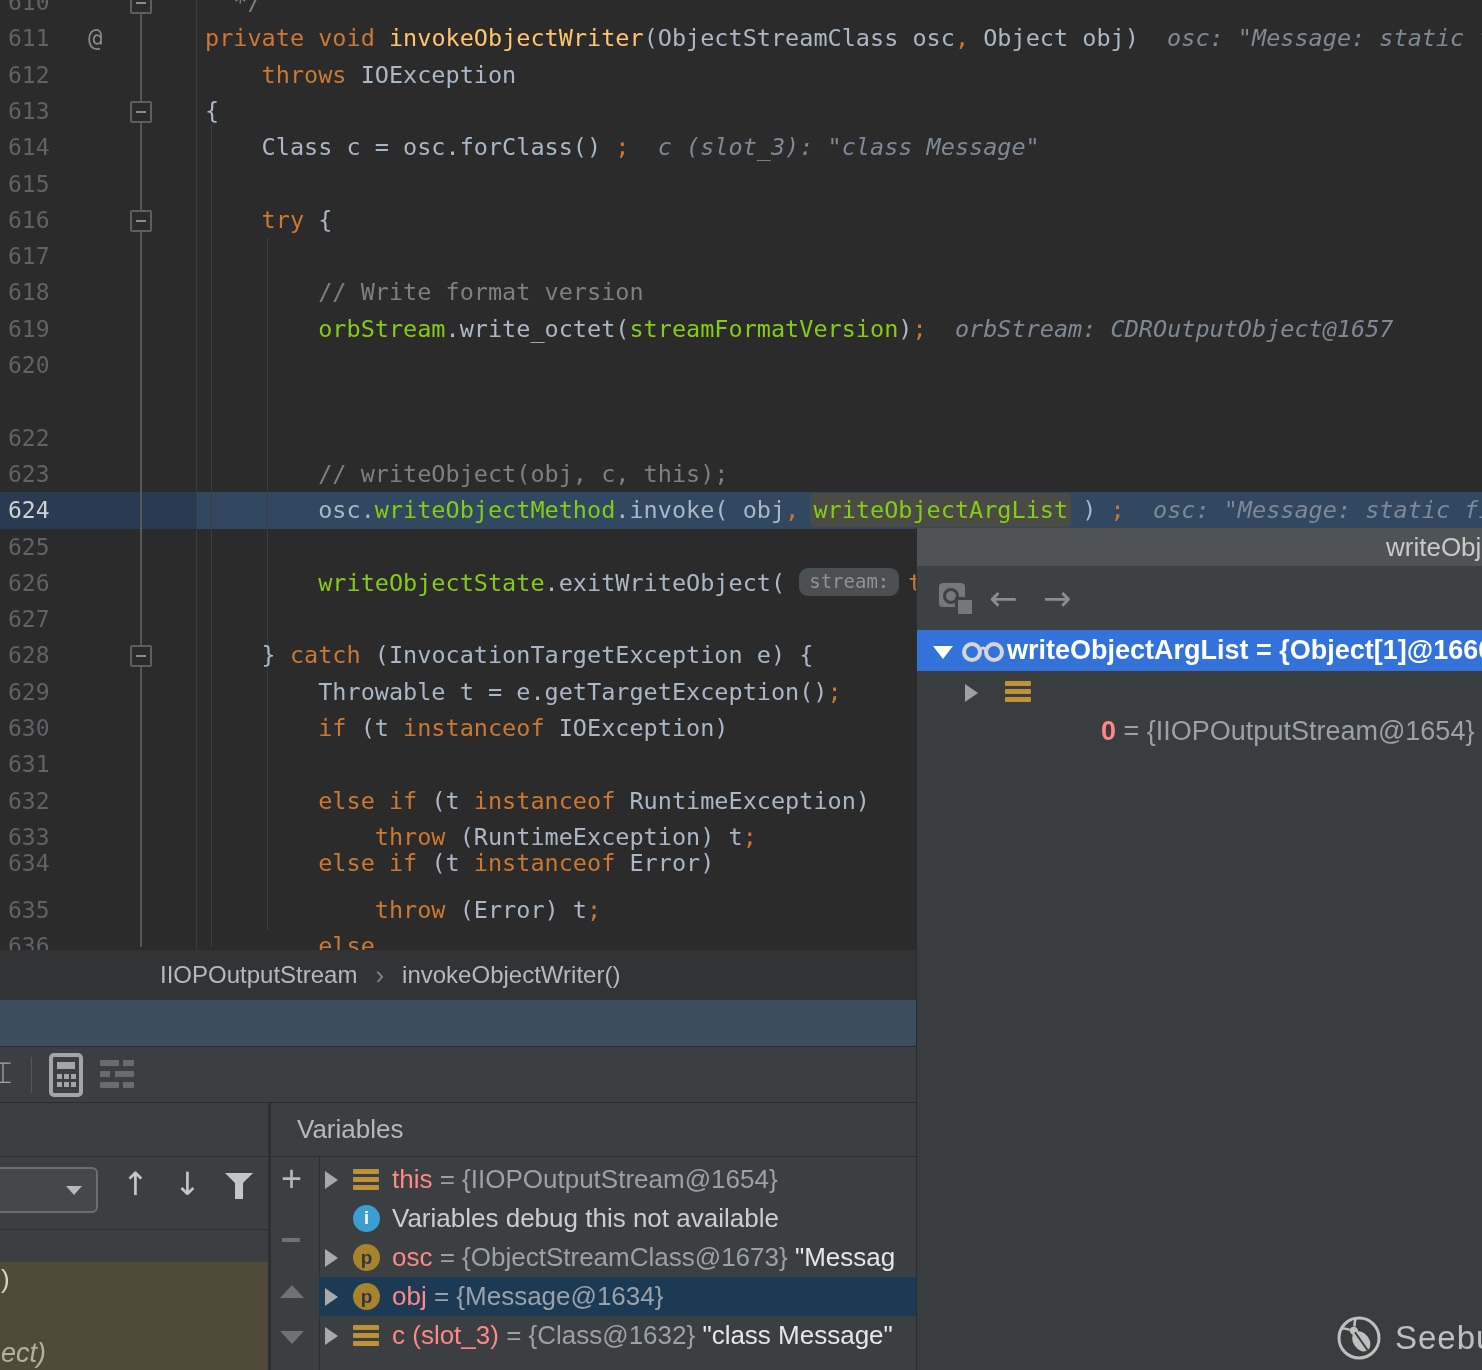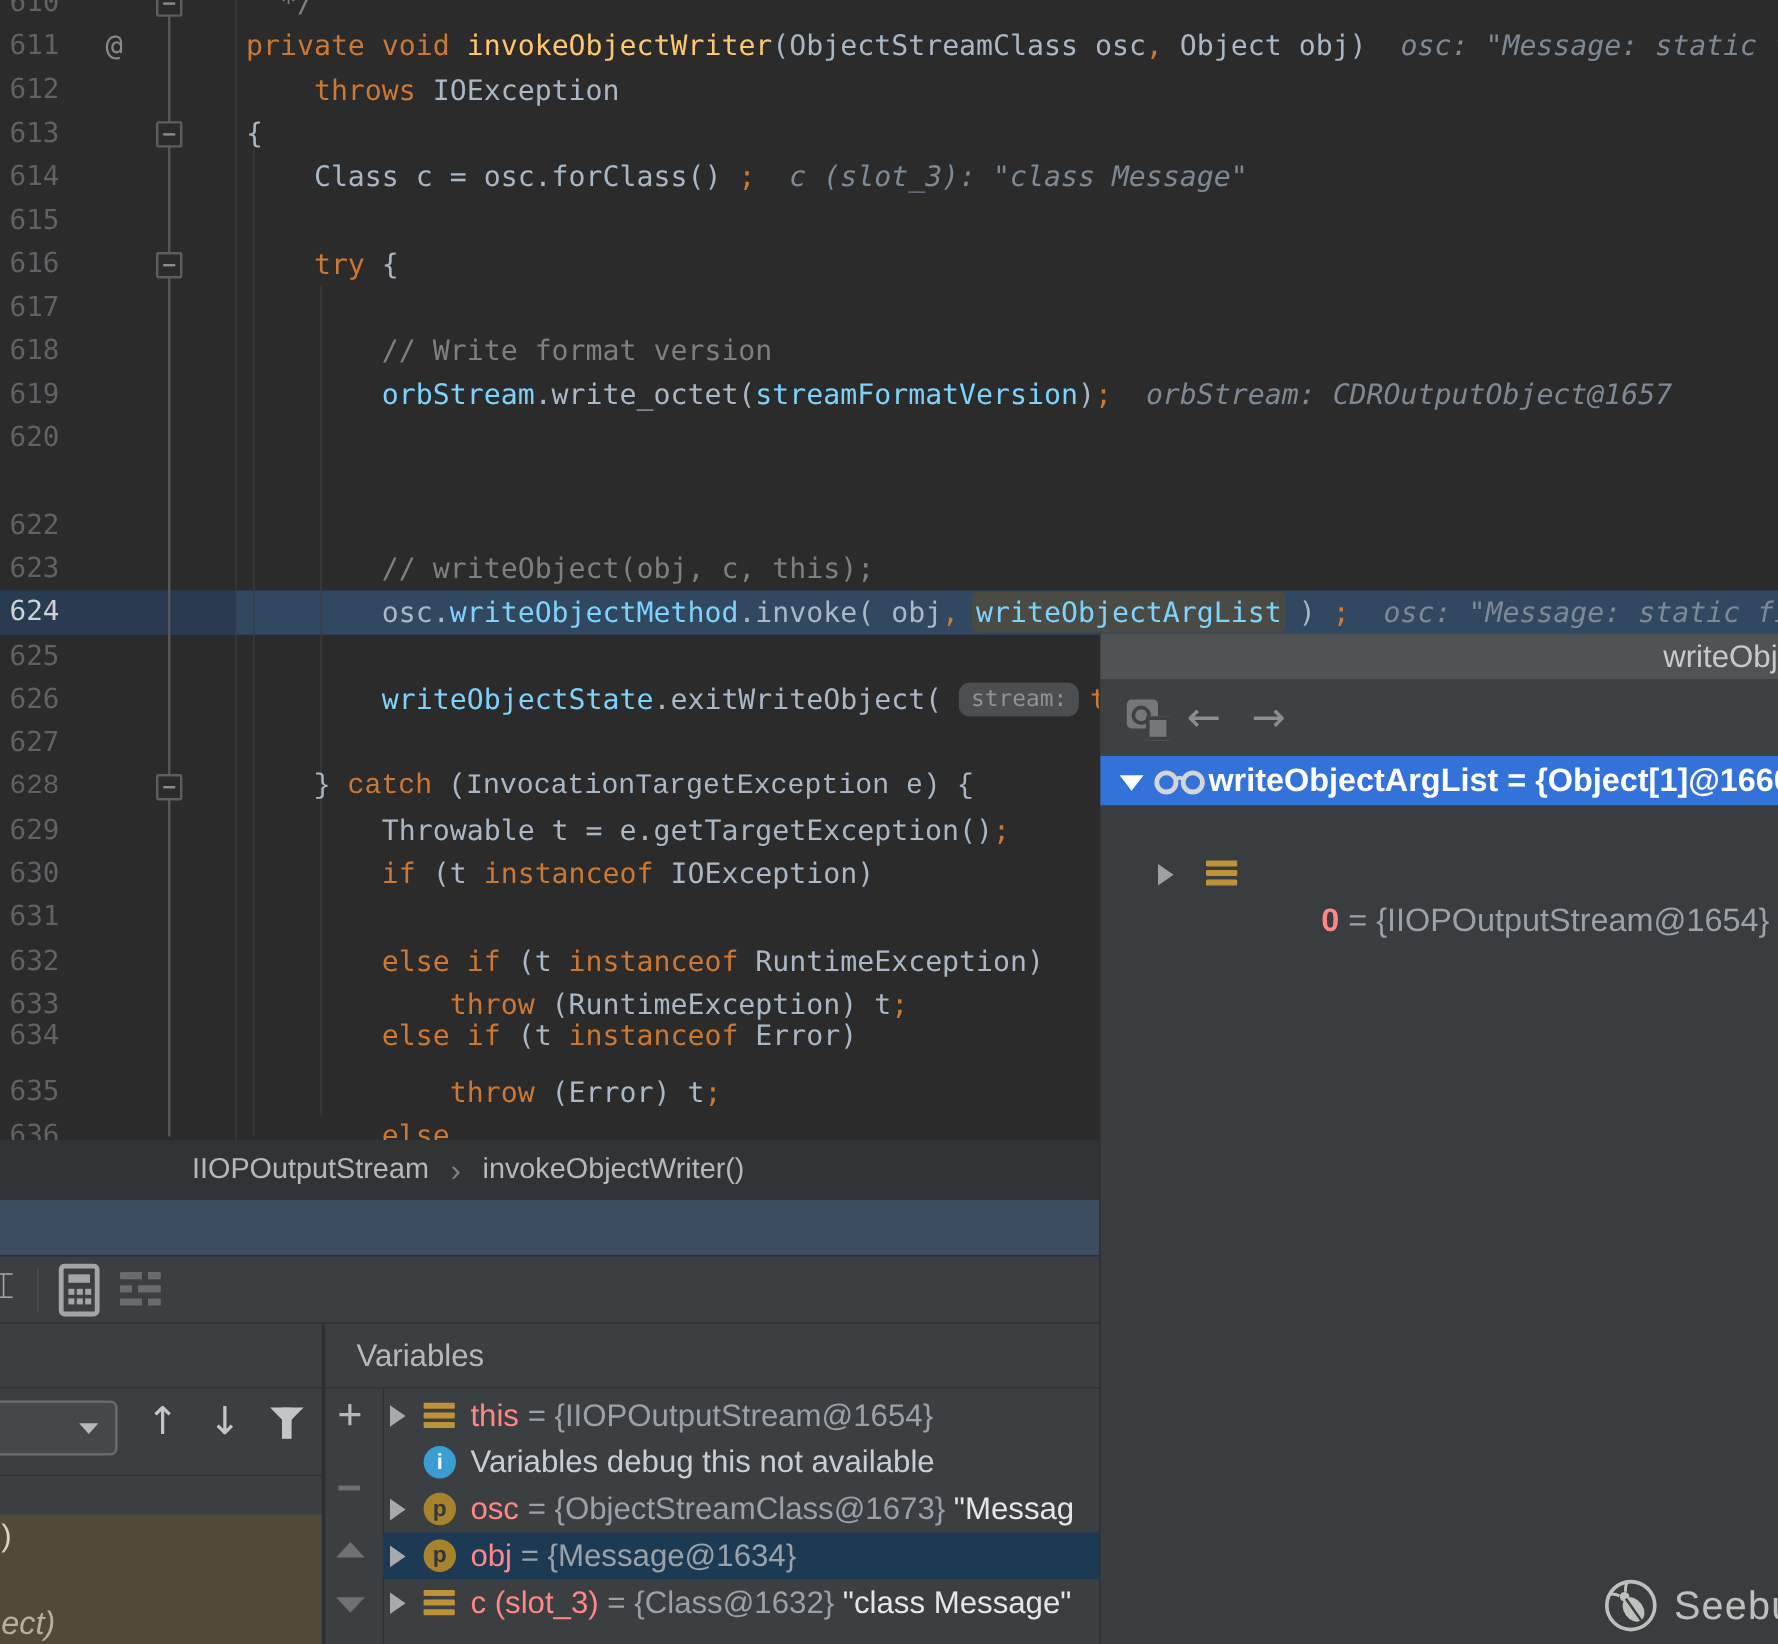--- a/index.html
+++ b/index.html
@@ -16,21 +16,21 @@
   .fold-box{position:absolute;left:130px;width:18px;height:18px;border:2px solid #5c5e60;border-radius:2px;
             background:#2b2b2b;z-index:3;}
   .fold-box i{position:absolute;left:4px;top:8px;width:10px;height:2px;background:#8a8c8e;}
   .code-line{position:absolute;left:0;width:1482px;height:37px;line-height:37px;white-space:pre;
              font-family:"DejaVu Sans Mono",monospace;font-size:23.5px;color:#a9b7c6;z-index:2;}
   .code-line .num{position:absolute;left:8px;font-size:23px;color:#606366;letter-spacing:0;}
   .code-line .num-cur{color:#cfd1d2;}
   .code-text{position:absolute;left:205px;}
   .gutter-at{position:absolute;left:88px;font-size:24px;color:#8a8a8a;z-index:3;
              font-family:"DejaVu Sans Mono",monospace;}
-  .tk-kw{color:#cc7832}.tk-id{color:#a9b7c6}.tk-field{color:#7dd3fc}.tk-decl{color:#ffc66d}
+  .tk-kw{color:#cc7832}.tk-id{color:#a9b7c6}.tk-field{color:#84cc16}.tk-decl{color:#ffc66d}
   .tk-com{color:#7f7f7f}
   .tk-hint{color:#7d8995;font-style:italic;}
   .tk-bg{background:#4b4b46;outline:3px solid #4b4b46;border-radius:2px;}
   .chip{display:inline-block;background:#4b4f52;color:#8f9396;border-radius:9px;font-size:19px;
         line-height:25px;padding:1px 10px 2px;margin-right:9px;position:relative;top:-3px;
         font-family:"DejaVu Sans Mono",monospace;}
 
   
   #breadcrumb{position:absolute;left:0;top:950px;width:1482px;height:50px;background:#313335;z-index:2;
               display:flex;align-items:center;padding-left:160px;box-sizing:border-box;font-size:24px;color:#b6b9bb;}
@@ -102,21 +102,21 @@
   .po-refico{position:absolute;left:22px;top:17px;width:26px;height:24px;background:#75787b;border-radius:4px;}
   .po-refico i{position:absolute;left:4px;top:5px;width:10px;height:10px;border:3px solid #3e4143;border-radius:50%;}
   .po-refico b{position:absolute;left:16px;top:14px;width:14px;height:14px;background:#75787b;
                border:3px solid #3e4143;}
   .po-arrow{position:absolute;top:12px;font-size:34px;color:#8b8e91;font-family:"DejaVu Sans",sans-serif;}
   #popup-selrow{position:absolute;left:0;top:102px;width:100%;height:41px;background:#3372d8;color:#fff;}
   .sel-exp{position:absolute;left:16px;top:16px;width:0;height:0;border-left:10px solid transparent;
            border-right:10px solid transparent;border-top:13px solid #fff;}
   .glasses{position:absolute;left:44px;top:6px;}
   #popup-selrow .label{position:absolute;left:90px;line-height:41px;font-size:27px;font-weight:600;white-space:pre;}
-  #popup-childrow{position:absolute;left:0;top:143px;width:100%;height:40px;font-size:27px;margin-top:36px;}
+  #popup-childrow{position:absolute;left:0;top:143px;width:100%;height:40px;font-size:27px;}
   .child-exp{position:absolute;left:48px;top:13px;width:0;height:0;border-top:9px solid transparent;
              border-bottom:9px solid transparent;border-left:13px solid #9ea1a4;}
   #popup-childrow .ic-val{position:absolute;left:88px;top:10px;}
   #popup-childrow .texts{position:absolute;left:124px;line-height:40px;white-space:pre;}
   .cname{color:#ff8785;font-weight:bold;}
 
   
   #watermark{position:absolute;left:1335px;top:1314px;z-index:6;display:flex;align-items:center;opacity:.92;}
   #watermark .wtext{font-size:33px;color:#cbcbc9;margin-left:12px;letter-spacing:1px;}
 </style>
@@ -142,21 +142,21 @@
       <div class="code-line" style="top: 238.1px;"><span class="num">617</span><span class="code-text"></span></div>
       <div class="code-line" style="top: 274.4px; text-align: right;"><span class="num">618</span><span class="code-text"><span class="tk-id">        </span><span class="tk-com">// Write format version</span></span></div>
       <div class="code-line" style="top: 310.7px;"><span class="num">619</span><span class="code-text"><span class="tk-id">        </span><span class="tk-field">orbStream</span><span class="tk-id">.write_octet(</span><span class="tk-field">streamFormatVersion</span><span class="tk-id">)</span><span class="tk-kw">;</span><span class="tk-hint">  orbStream: CDROutputObject@1657</span></span></div>
       <div class="code-line" style="top: 347px;"><span class="num">620</span><span class="code-text"></span></div>
       <div class="code-line" style="top: 419.6px;"><span class="num">622</span><span class="code-text"></span></div>
       <div class="code-line" style="top: 455.9px;"><span class="num">623</span><span class="code-text"><span class="tk-id">        </span><span class="tk-com">// writeObject(obj, c, this);</span></span></div>
       <div class="code-line" style="top: 492.2px;"><span class="num num-cur">624</span><span class="code-text"><span class="tk-id">        osc.</span><span class="tk-field">writeObjectMethod</span><span class="tk-id">.invoke( obj</span><span class="tk-kw">,</span><span class="tk-id"> </span><span class="tk-field tk-bg">writeObjectArgList</span><span class="tk-id"> ) </span><span class="tk-kw">;</span><span class="tk-hint">  osc: "Message: static fi</span></span></div>
       <div class="code-line" style="top: 528.5px;"><span class="num">625</span><span class="code-text"></span></div>
       <div class="code-line" style="top: 564.8px;"><span class="num">626</span><span class="code-text"><span class="tk-id">        </span><span class="tk-field">writeObjectState</span><span class="tk-id">.exitWriteObject( </span><span class="chip">stream:</span><span class="tk-kw">this</span><span class="tk-id">)</span><span class="tk-kw">;</span></span></div>
       <div class="code-line" style="top: 601.1px;"><span class="num">627</span><span class="code-text"></span></div>
-      <div class="code-line" style="top: 637.4px; font-family: Liberation Mono, monospace;"><span class="num">628</span><span class="code-text"><span class="tk-id">    } </span><span class="tk-kw">catch</span><span class="tk-id"> (InvocationTargetException e) {</span></span></div>
+      <div class="code-line" style="top: 637.4px;"><span class="num">628</span><span class="code-text"><span class="tk-id">    } </span><span class="tk-kw">catch</span><span class="tk-id"> (InvocationTargetException e) {</span></span></div>
       <div class="code-line" style="top: 673.7px;"><span class="num">629</span><span class="code-text"><span class="tk-id">        Throwable t = e.getTargetException()</span><span class="tk-kw">;</span></span></div>
       <div class="code-line" style="top: 710px;"><span class="num">630</span><span class="code-text"><span class="tk-id">        </span><span class="tk-kw">if</span><span class="tk-id"> (t </span><span class="tk-kw">instanceof</span><span class="tk-id"> IOException)</span></span></div>
       <div class="code-line" style="top: 746.3px; text-decoration: underline;"><span class="num">631</span></div>
       <div class="code-line" style="top: 782.6px;"><span class="num">632</span><span class="code-text"><span class="tk-id">        </span><span class="tk-kw">else</span><span class="tk-id"> </span><span class="tk-kw">if</span><span class="tk-id"> (t </span><span class="tk-kw">instanceof</span><span class="tk-id"> RuntimeException)</span></span></div>
       <div class="code-line" style="top: 818.9px;"><span class="num">633</span><span class="code-text"><span class="tk-id">            </span><span class="tk-kw">throw</span><span class="tk-id"> (RuntimeException) t</span><span class="tk-kw">;</span></span></div>
       <div class="code-line" style="top: 845px; padding-left: 25px;"><span class="num">634</span><span class="code-text"><span class="tk-id">        </span><span class="tk-kw">else</span><span class="tk-id"> </span><span class="tk-kw">if</span><span class="tk-id"> (t </span><span class="tk-kw">instanceof</span><span class="tk-id"> Error)</span></span></div>
       <div class="code-line" style="top: 891.5px;"><span class="num">635</span><span class="code-text"><span class="tk-id">            </span><span class="tk-kw">throw</span><span class="tk-id"> (Error) t</span><span class="tk-kw">;</span></span></div>
       <div class="code-line" style="top: 927.8px;"><span class="num">636</span><span class="code-text"><span class="tk-id">        </span><span class="tk-kw">else</span></span></div>
       <span class="gutter-at" style="top: 24.3px;">@</span>
       <span class="fold-box" style="top: -8px;">

